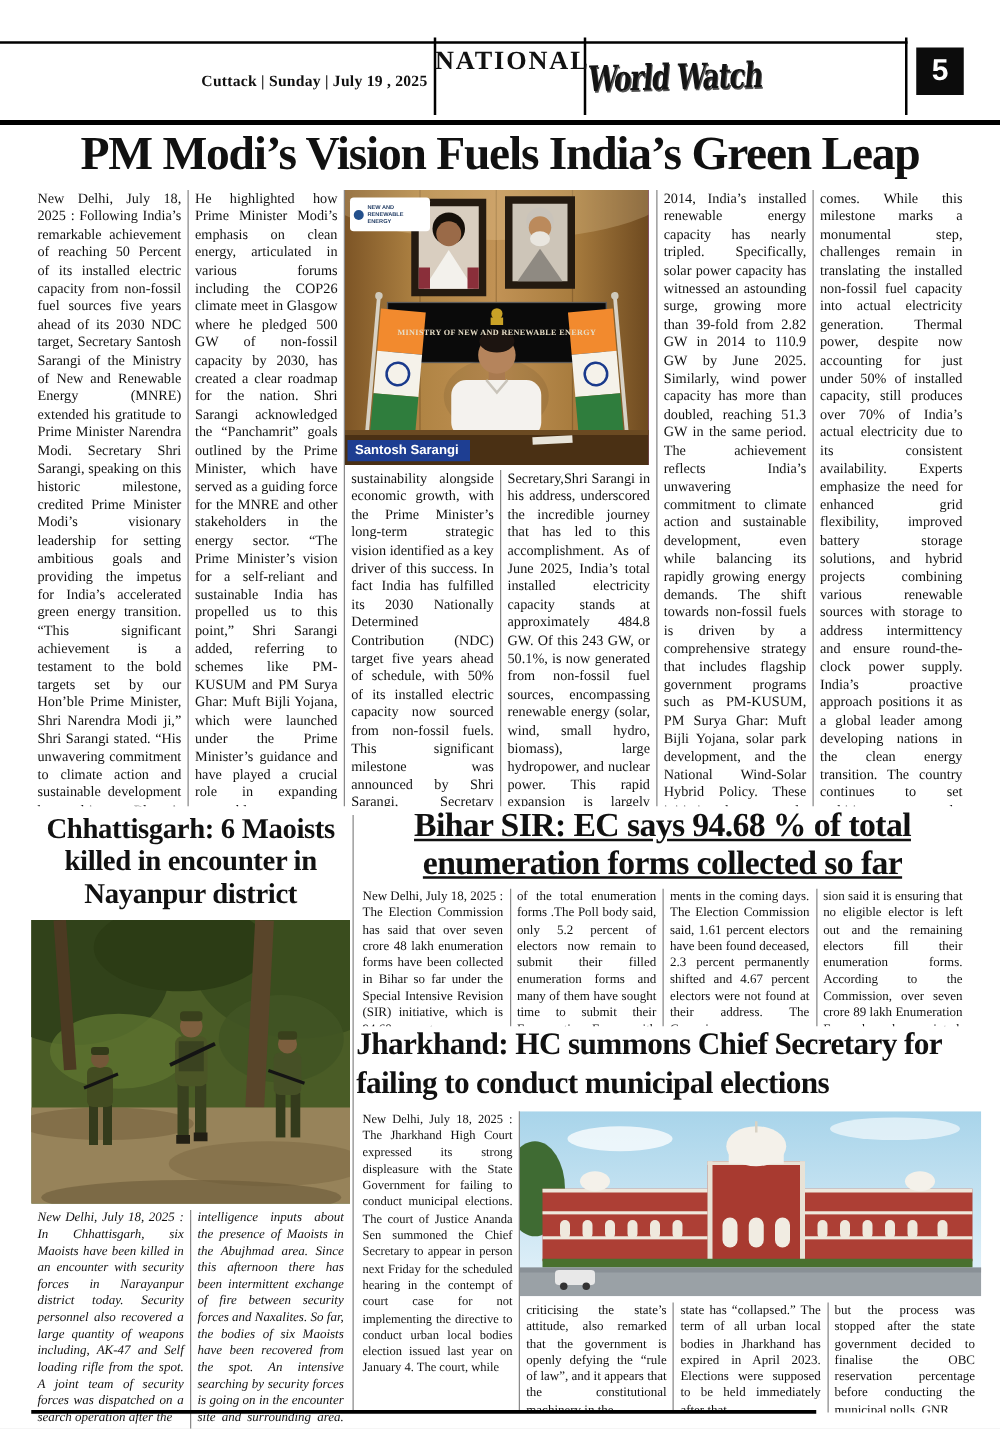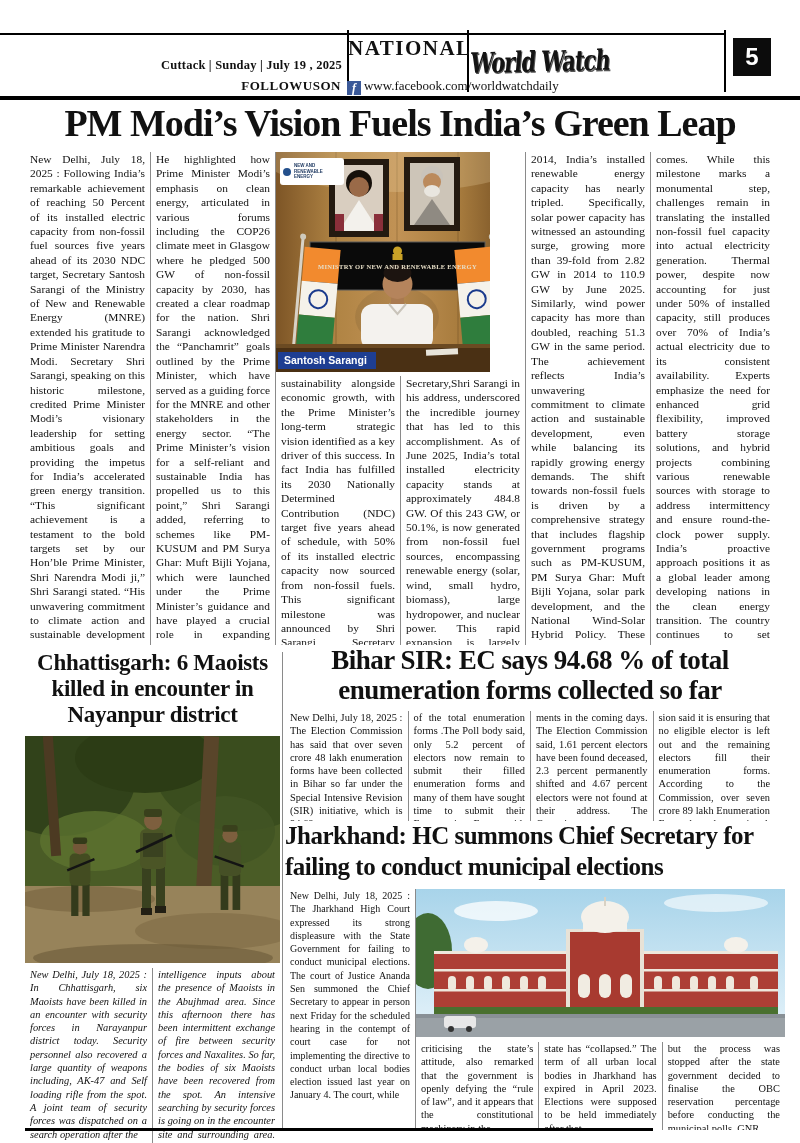--- a/index.html
+++ b/index.html
@@ -34,41 +34,41 @@
   .lead-cols{position:absolute;left:25px;top:152px;width:750px;height:493px;
       display:grid;grid-template-columns:repeat(6,1fr);}
   .coltext{font-size:11.4px;line-height:14.4px;text-align:justify;overflow:hidden;
       padding:0 5px;hyphens:auto;}
   .lead-cols>.coltext{height:493px;}
   .bl{border-left:1px solid #8a8a8a;}
   .lead-mid{grid-column:3 / span 2;display:flex;flex-direction:column;}
   .lead-mid .subcols{display:flex;height:269px;margin-top:4px;}
   .lead-mid .subcols .coltext{width:50%;height:269px;}
   
-  .mnre-photo{position:relative;width:214px;height:220px;overflow:hidden;background:#701a75;text-decoration:underline;}
+  .mnre-photo{position:relative;width:243px;height:220px;overflow:hidden;background:#701a75;text-decoration:underline;}
   .mnre-logo{position:absolute;left:4px;top:6px;width:64px;height:27px;background:#fff;
       border-radius:3px;display:flex;align-items:center;padding:2px 3px;box-sizing:border-box;}
   .mnre-logo .emb{width:8px;height:8px;border-radius:50%;background:#24508c;margin-right:3px;flex:0 0 auto;}
   .mnre-logo .txt{font-family:"Liberation Sans",sans-serif;font-size:4.5px;line-height:5.5px;
       font-weight:bold;color:#1a355e;}
   .mnre-plate-text{position:absolute;left:35px;top:111px;width:173px;text-align:center;
       font-size:6.5px;letter-spacing:.3px;color:#e6ddc6;font-weight:bold;}
   .mnre-caption{position:absolute;left:2px;bottom:3px;background:#1e3e92;color:#fff;
       font-family:"Liberation Sans",sans-serif;font-weight:bold;font-size:10.5px;
       padding:2px 9px 3px 6px;}
   
   .maoist{position:absolute;left:25px;top:650px;width:255px;}
   .maoist h2{margin:0 0 8px 0;text-align:center;font-size:23px;line-height:26px;
       font-weight:bold;letter-spacing:-.3px;}
   .maoist-cols{display:flex;margin-top:5px;height:178px;font-style:italic;}
   .maoist-cols .coltext{width:50%;height:178px;font-size:10.4px;line-height:13.3px;}
   .photo-soldiers{width:255px;height:227px;display:block;}
   
   .bihar{position:absolute;left:285px;top:645px;width:490px;}
-  .bihar h2{margin:0 0 6px 0;text-align:center;font-size:27px;line-height:30px;font-weight:bold;letter-spacing:-.5px;}
+  .bihar h2{margin:0 0 6px 0;text-align:center;font-size:27px;line-height:30px;font-weight:bold;letter-spacing:-.5px;text-decoration:underline;}
   .bihar-cols{display:grid;grid-template-columns:repeat(4,1fr);height:110px;}
   .bihar-cols .coltext{height:110px;font-size:10.4px;line-height:13.3px;}
   
   .jhar{position:absolute;left:285px;top:820px;width:490px;}
   .jhar h2{margin:0 0 7px 0;text-align:left;font-size:25px;line-height:31px;font-weight:bold;letter-spacing:-.5px;}
   .jhar-body{display:flex;}
   .jhar-c1{width:120px;flex:0 0 auto;height:240px;font-size:10px;line-height:13.3px;}
   .jhar-right{flex:1;border-left:1px solid #8a8a8a;}
   .photo-court{width:369px;height:148px;display:block;}
   .jhar-bot{display:flex;margin-top:5px;height:88px;}
@@ -84,23 +84,20 @@
 
   <div class="hair-top"></div>
   <div class="vr vr1"></div>
   <div class="vr vr2"></div>
   <div class="vr vr3"></div>
   <div class="dateline">Cuttack | Sunday | July 19 , 2025</div>
   <div class="section-title">NATIONAL</div>
   <div class="masthead">World Watch</div>
   <div class="pagenum-box">
     <span>5</span>
-  </div>
-  <div class="followrow">
-    <span class="follow">FOLLOWUSON</span><span class="fb"><span>f</span></span><span class="fburl">www.facebook.com/worldwatchdaily</span>
   </div>
   <div class="thickrule"></div>
 
   <h1 class="lead-headline">PM Modi’s Vision Fuels India’s Green Leap</h1>
 
   <div class="lead-cols">
     <div class="coltext">New Delhi, July 18, 2025 : Following India’s remarkable achievement of reaching 50 Percent of its installed electric capacity from non-fossil fuel sources five years ahead of its 2030 NDC target, Secretary Santosh Sarangi of the Ministry of New and Renewable Energy (MNRE) extended his gratitude to Prime Minister Narendra Modi. Secretary Shri Sarangi, speaking on this historic milestone, credited Prime Minister Modi’s visionary leadership for setting ambitious goals and providing the impetus for India’s accelerated green energy transition. “This significant achievement is a testament to the bold targets set by our Hon’ble Prime Minister, Shri Narendra Modi ji,” Shri Sarangi stated. “His unwavering commitment to climate action and sustainable development has driven Bharat’s green transformation, inspiring us to not only meet but exceed our national and international commitments.”</div>
     <div class="coltext bl">He highlighted how Prime Minister Modi’s emphasis on clean energy, articulated in various forums including the COP26 climate meet in Glasgow where he pledged 500 GW of non-fossil capacity by 2030, has created a clear roadmap for the nation. Shri Sarangi acknowledged the “Panchamrit” goals outlined by the Prime Minister, which have served as a guiding force for the MNRE and other stakeholders in the energy sector. “The Prime Minister’s vision for a self-reliant and sustainable India has propelled us to this point,” Shri Sarangi added, referring to schemes like PM-KUSUM and PM Surya Ghar: Muft Bijli Yojana, which were launched under the Prime Minister’s guidance and have played a crucial role in expanding renewable energy access and deployment across the country. This expression of gratitude underscores the government’s collective effort and commitment to achieving environmental</div>
     <div class="lead-mid bl">
       <div class="mnre-photo">

